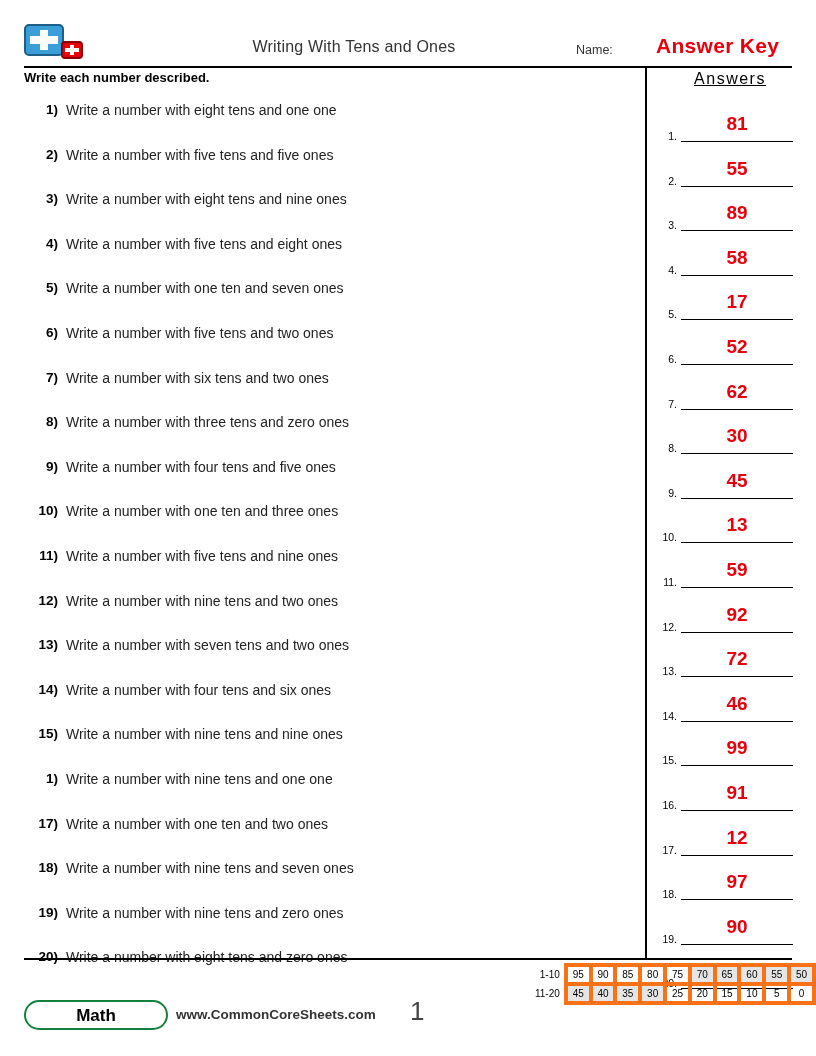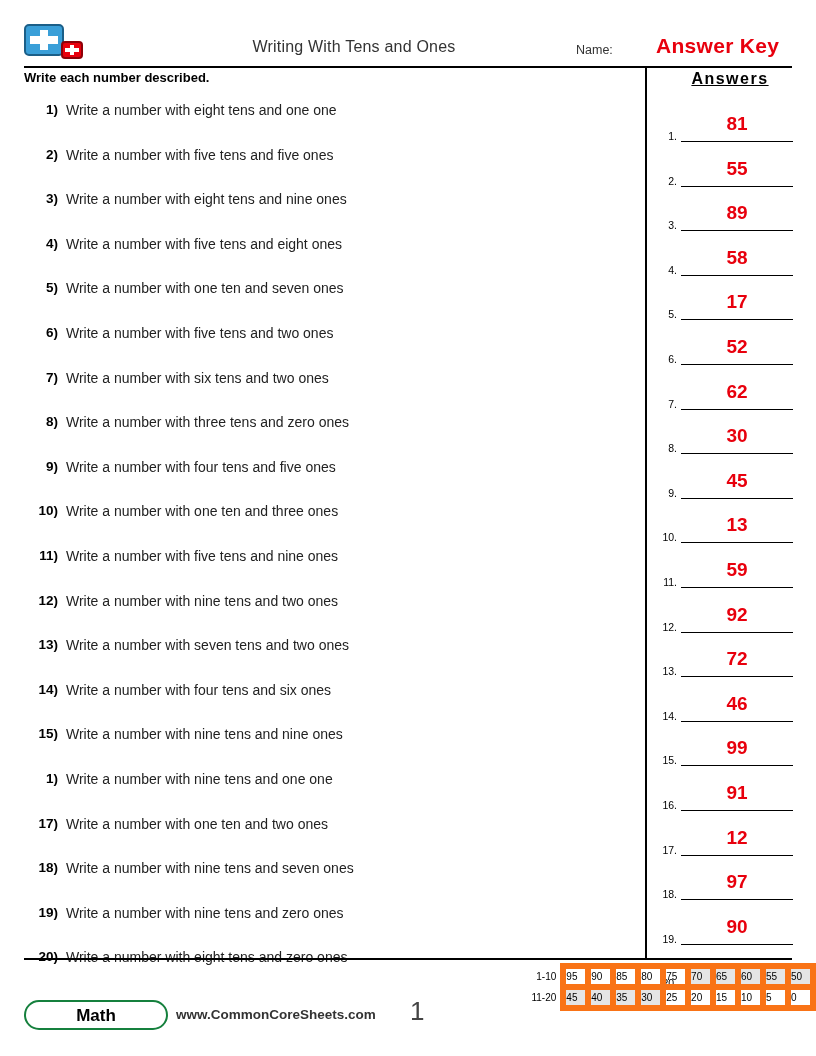--- a/index.html
+++ b/index.html
@@ -126,21 +126,21 @@
   }
 
   
   .answers-head {
     position: absolute;
     left: 660px;
     top: 70px;
     width: 140px;
     text-align: center;
     font-size: 16px;
-    font-weight: bold;
+    font-weight: normal;
     text-decoration: underline;
     letter-spacing: 1.5px;
   }
   .answers {
     position: absolute;
     left: 655px;
     top: 110px;
     width: 145px;
   }
   .a-row {
@@ -216,23 +216,24 @@
 
   
   .score-table {
     position: absolute;
     left: 528px;
     top: 963px;
     border-collapse: collapse;
     font-size: 10px;
   }
   .score-table td {
-    border: 6px solid #f97316;
+    border: 4px solid #f97316;
     width: 22px;
     height: 15px;
+    text-align: center;
     vertical-align: middle;
     padding: 0;
     color: #000000;
   }
   .score-table td.range {
     border: none;
     width: 34px;
     text-align: right;
     padding-right: 4px;
     font-size: 10px;

